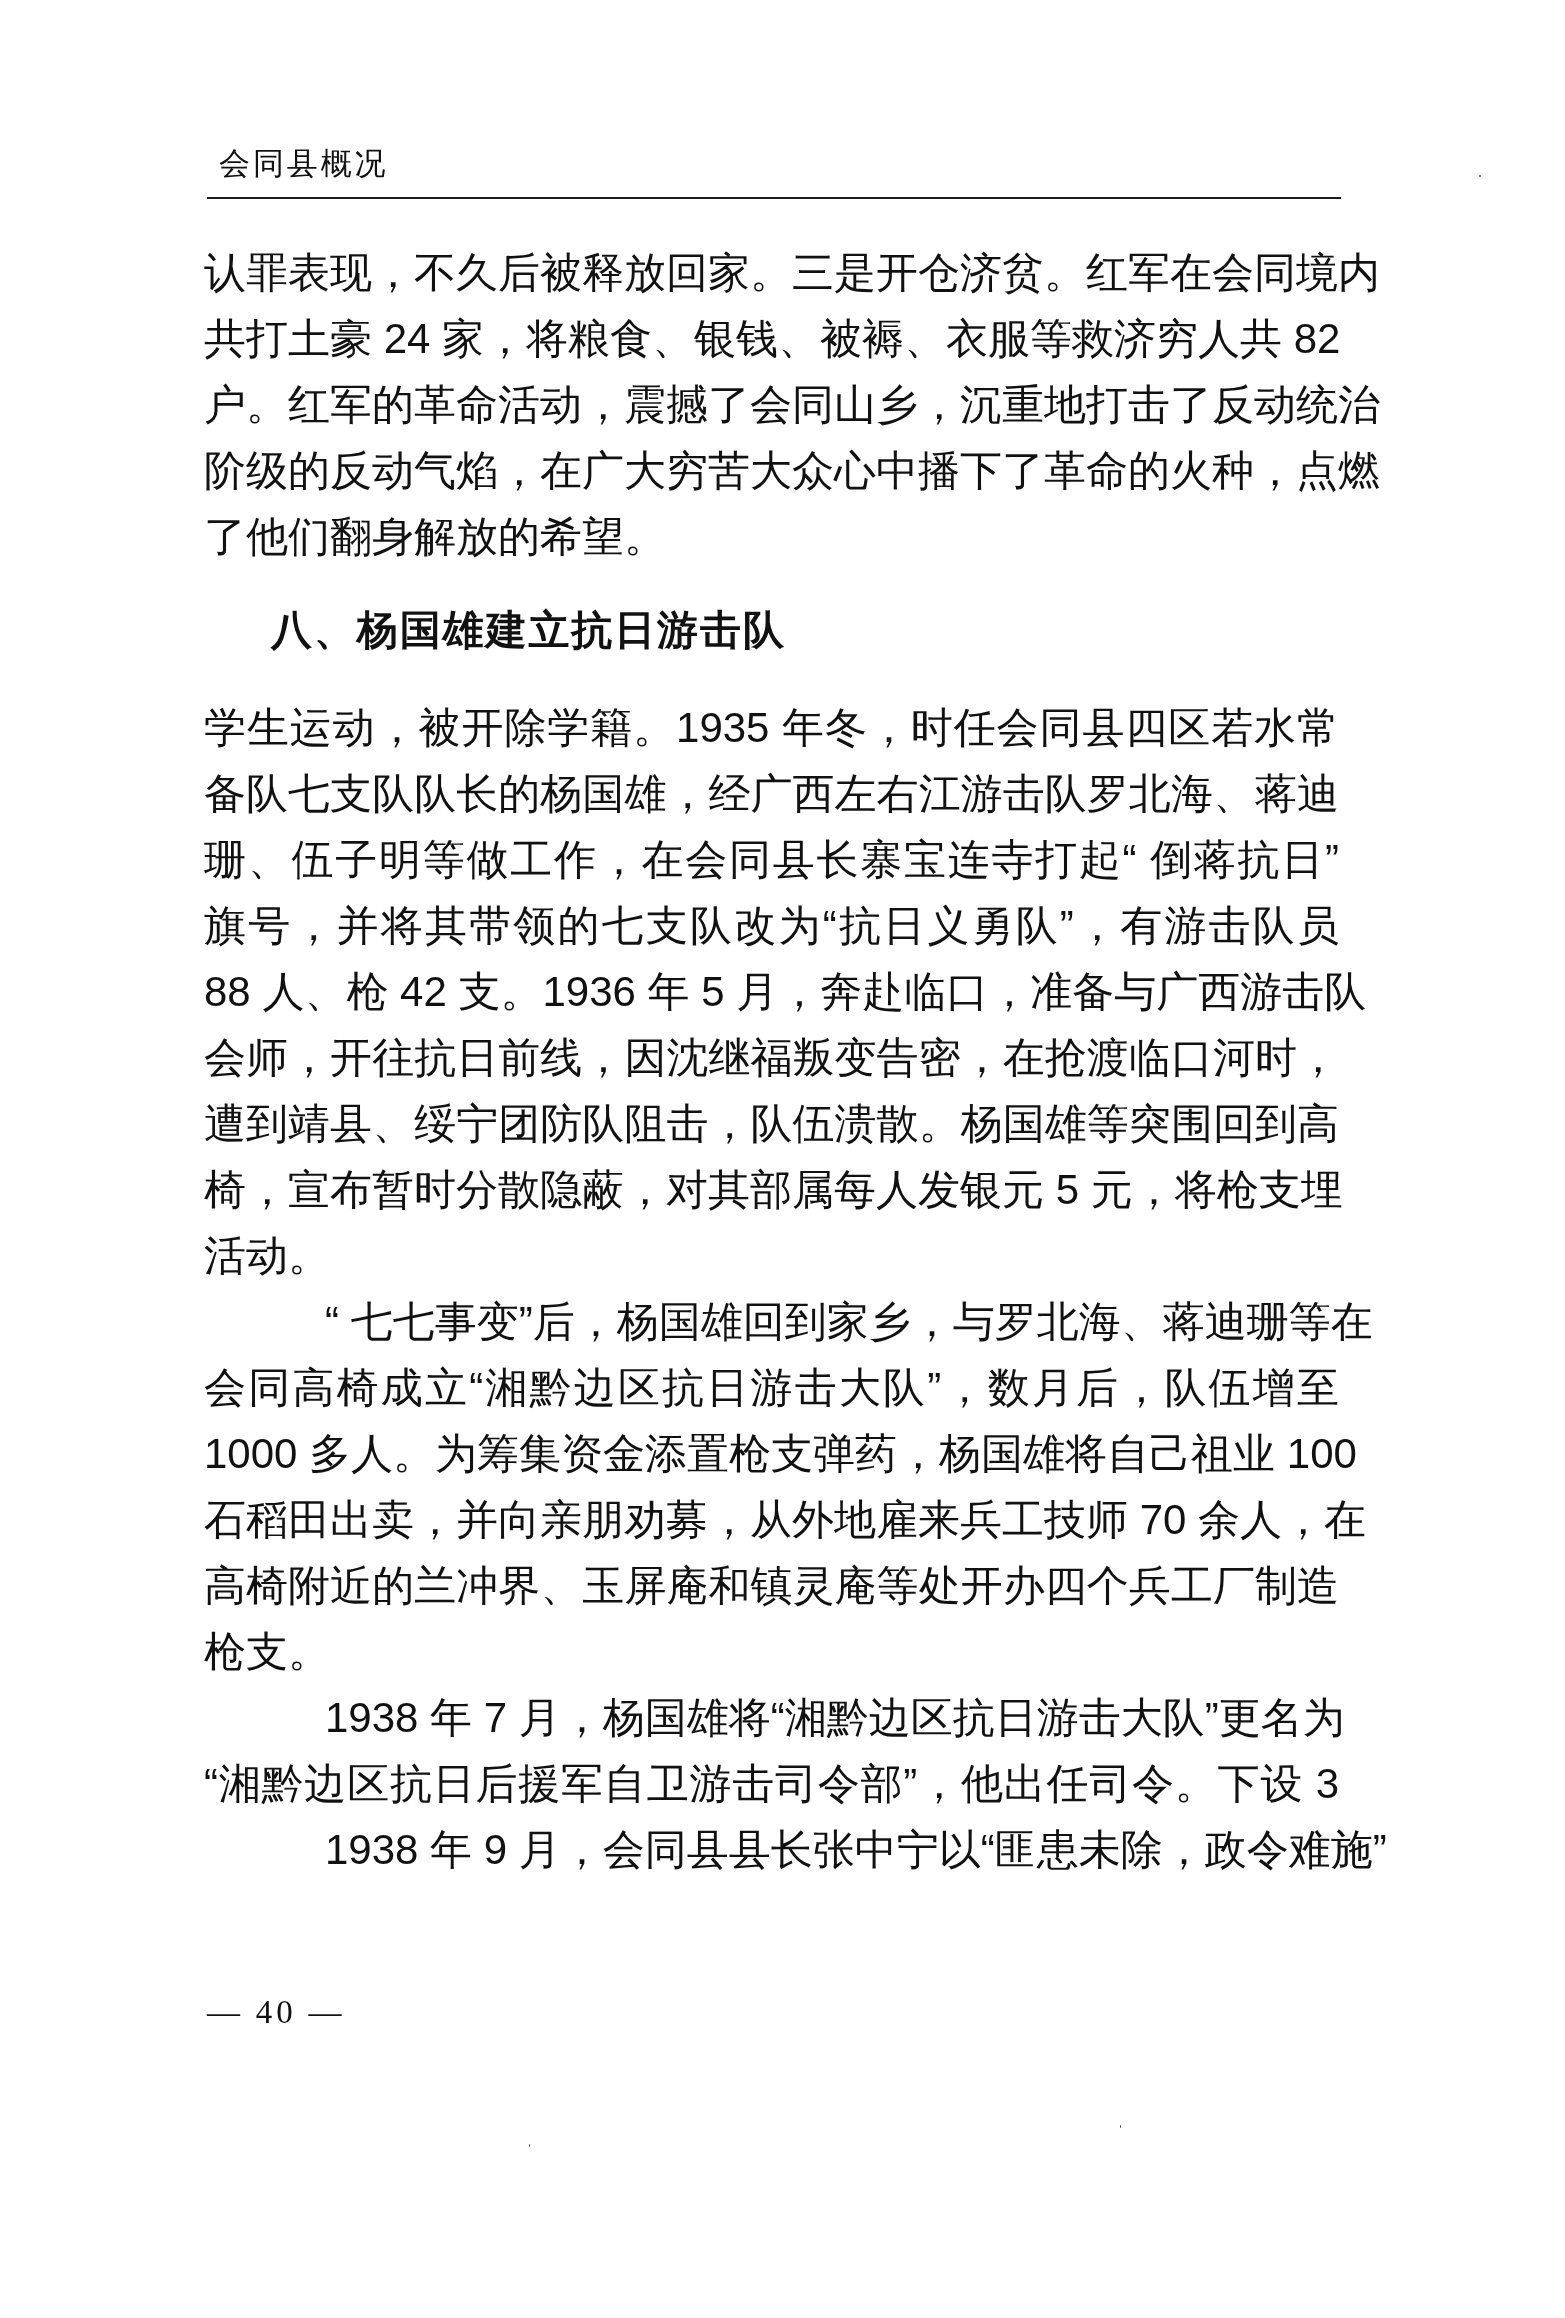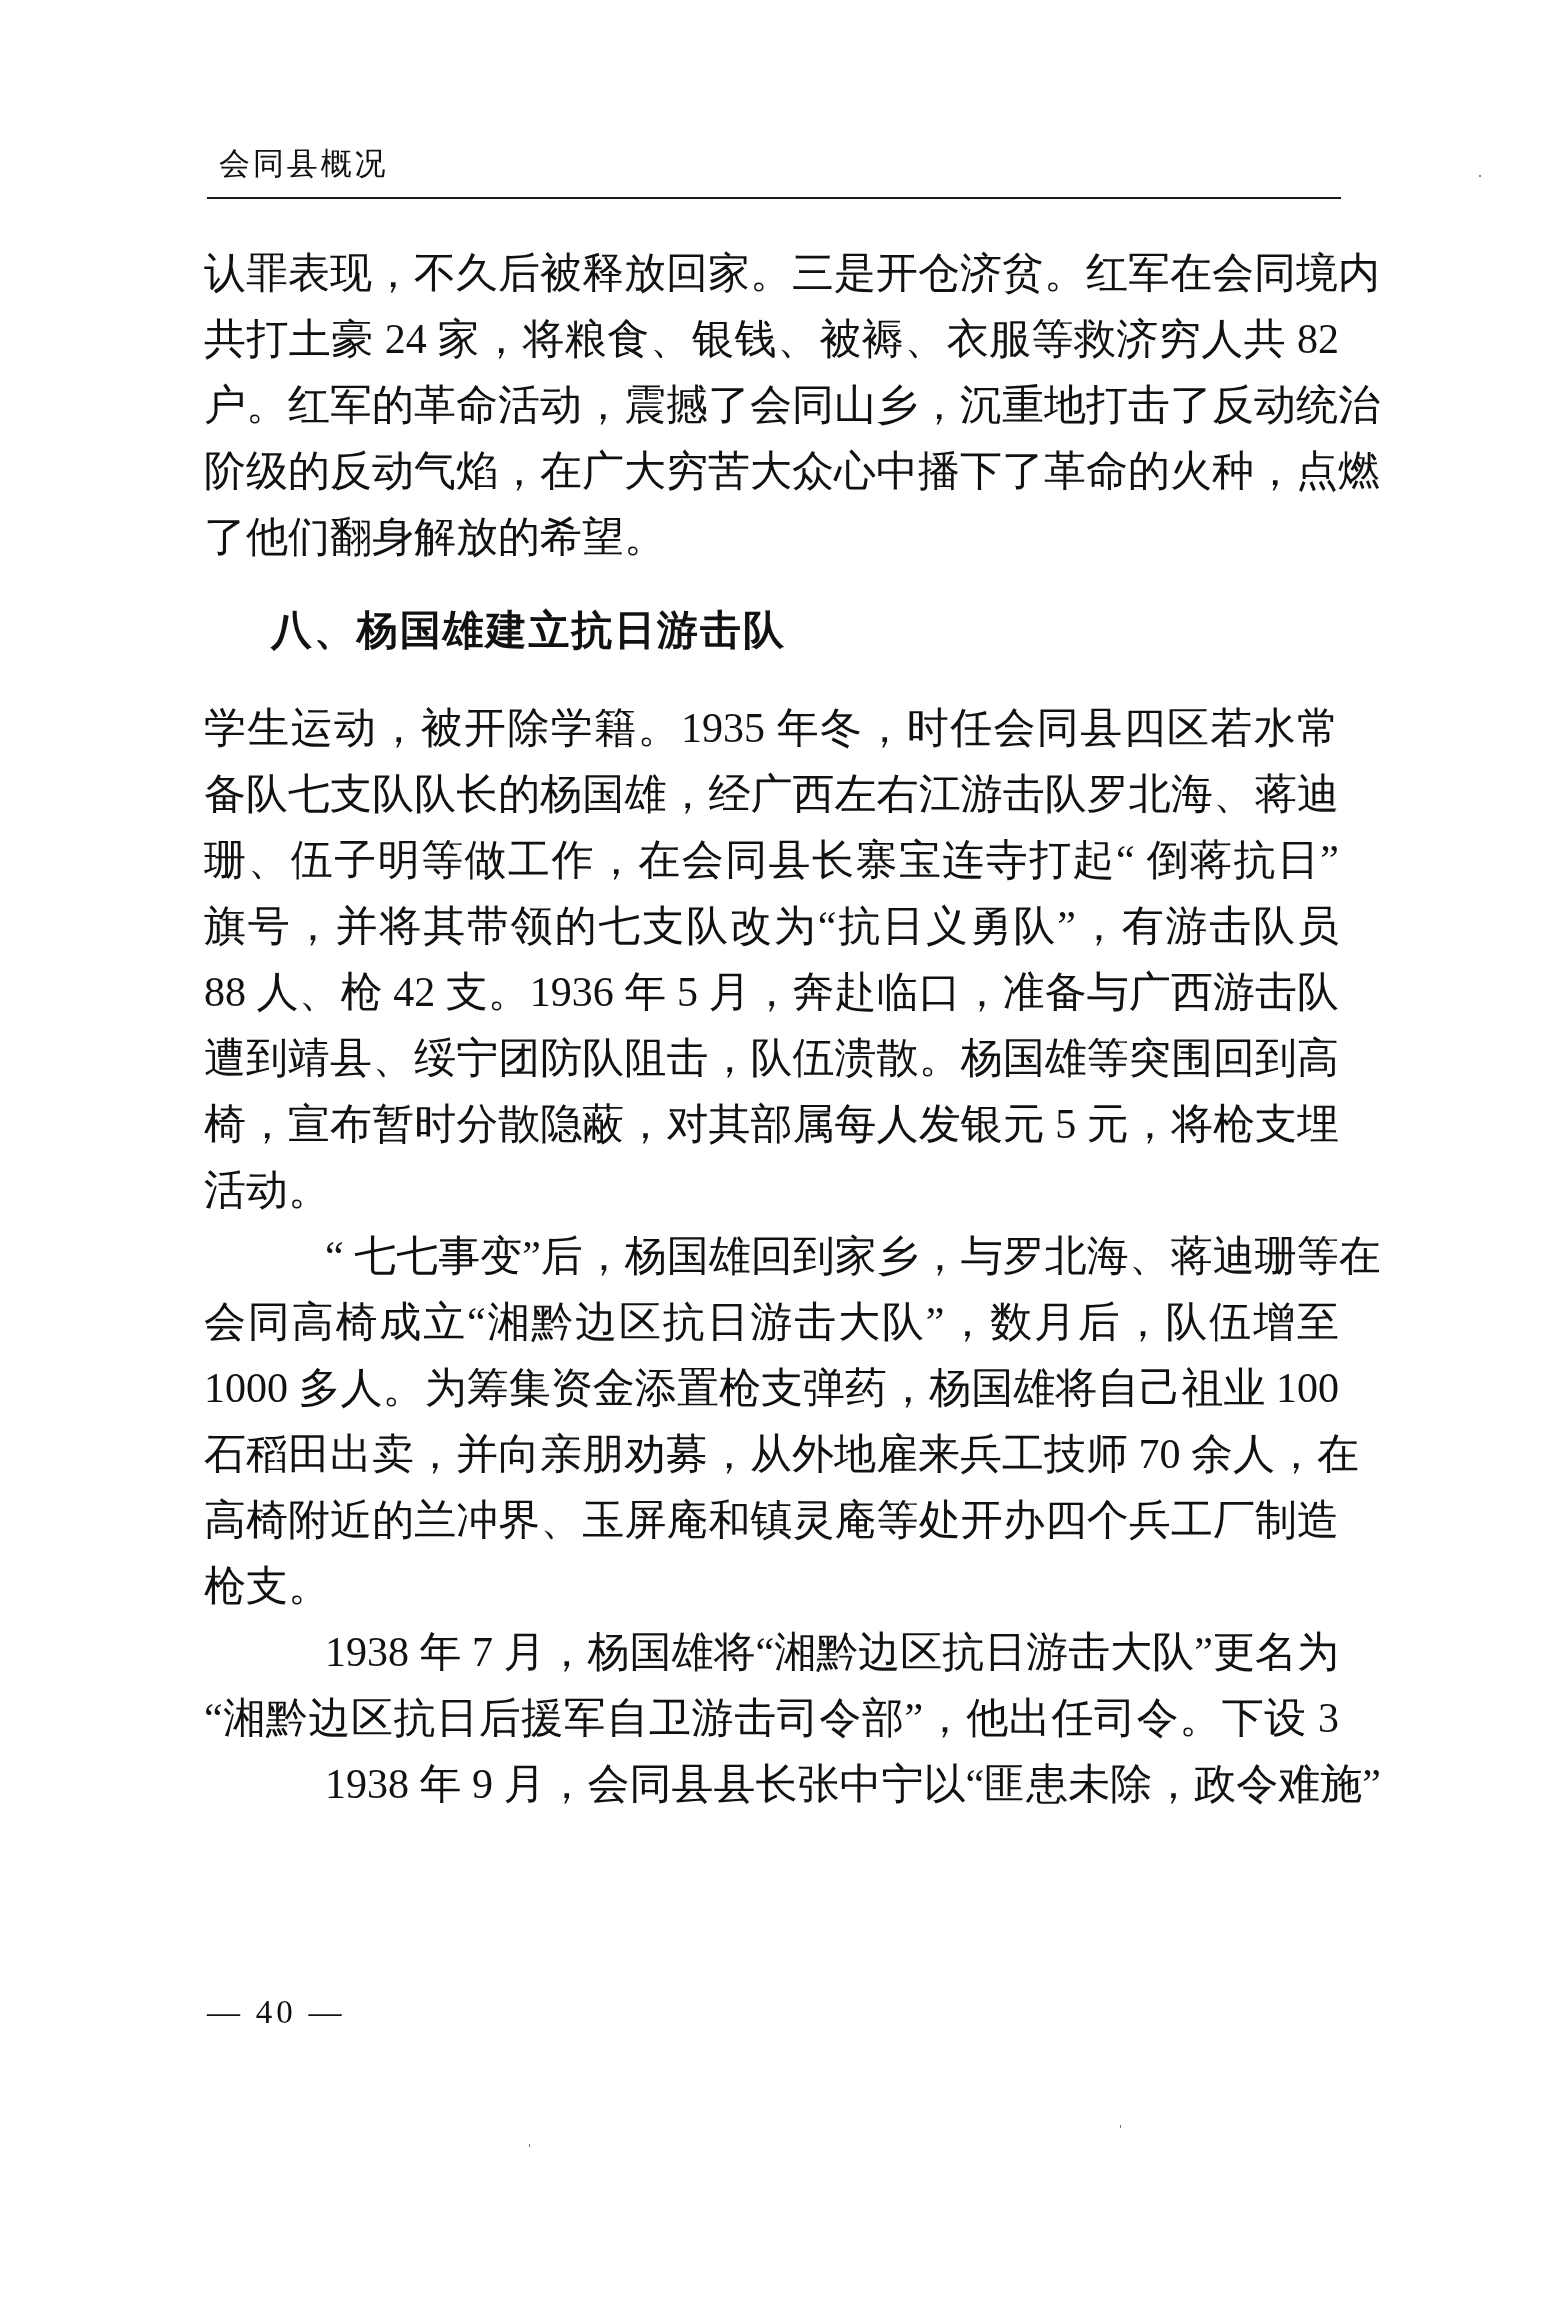--- a/index.html
+++ b/index.html
@@ -46,21 +46,21 @@
       top: 240px;
       width: 1135px;
     }
     .line {
       height: 66px;
       font-size: 42px;
       line-height: 66px;
       white-space: nowrap;
       text-align: justify;
       text-align-last: justify;
-      font-family: Liberation Serif, serif;
+      font-family: Liberation Sans, sans-serif;
     }
     .line.last {
       text-align-last: left;
     }
     .line.indent {
       padding-left: 121px;
     }
     .heading {
       height: 87px;
       font-size: 41px;
@@ -105,20 +105,21 @@
   <div class="heading">八、杨国雄建立抗日游击队</div>
 
   <div class="gap"></div>
 
   <div>
     <div class="line">学生运动，被开除学籍。1935 年冬，时任会同县四区若水常</div>
     <div class="line">备队七支队队长的杨国雄，经广西左右江游击队罗北海、蒋迪</div>
     <div class="line">珊、伍子明等做工作，在会同县长寨宝连寺打起“ 倒蒋抗日”</div>
     <div class="line">旗号，并将其带领的七支队改为“抗日义勇队”，有游击队员</div>
     <div class="line">88 人、枪 42 支。1936 年 5 月，奔赴临口，准备与广西游击队</div>
+    <div class="line">会师，开往抗日前线，因沈继福叛变告密，在抢渡临口河时，</div>
     <div class="line">遭到靖县、绥宁团防队阻击，队伍溃散。杨国雄等突围回到高</div>
     <div class="line">椅，宣布暂时分散隐蔽，对其部属每人发银元 5 元，将枪支埋</div>
     <div class="line last">活动。</div>
   </div>
 
   <div>
     <div class="line indent">“ 七七事变”后，杨国雄回到家乡，与罗北海、蒋迪珊等在</div>
     <div class="line">会同高椅成立“湘黔边区抗日游击大队”，数月后，队伍增至</div>
     <div class="line">1000 多人。为筹集资金添置枪支弹药，杨国雄将自己祖业 100</div>
     <div class="line">石稻田出卖，并向亲朋劝募，从外地雇来兵工技师 70 余人，在</div>

